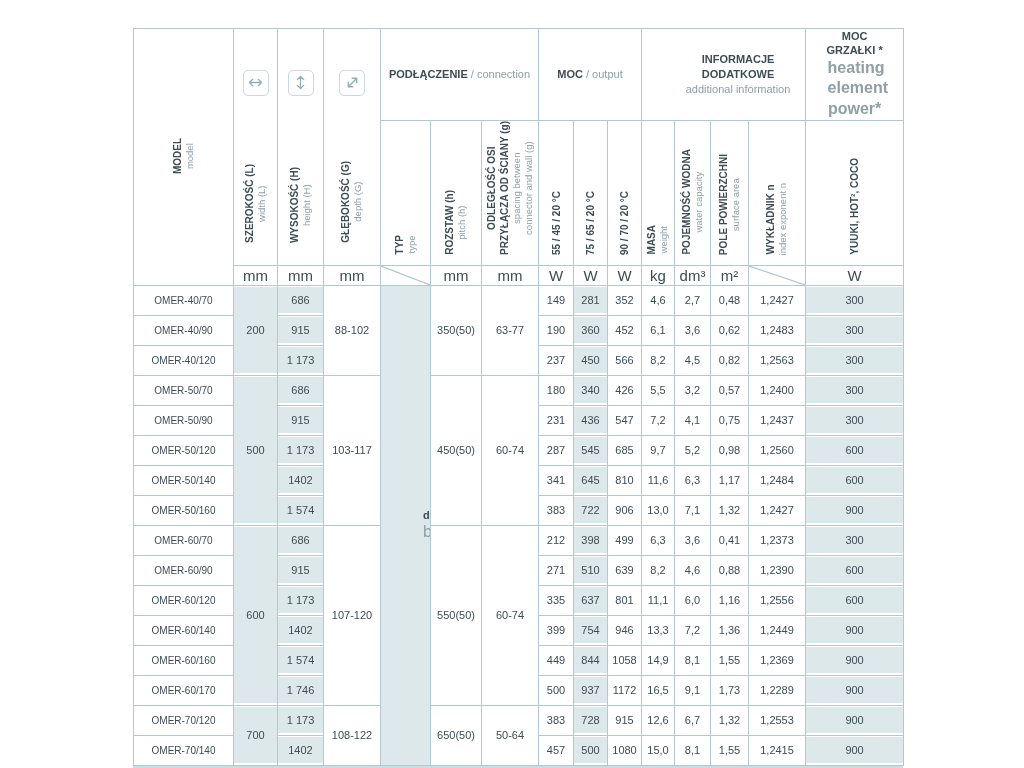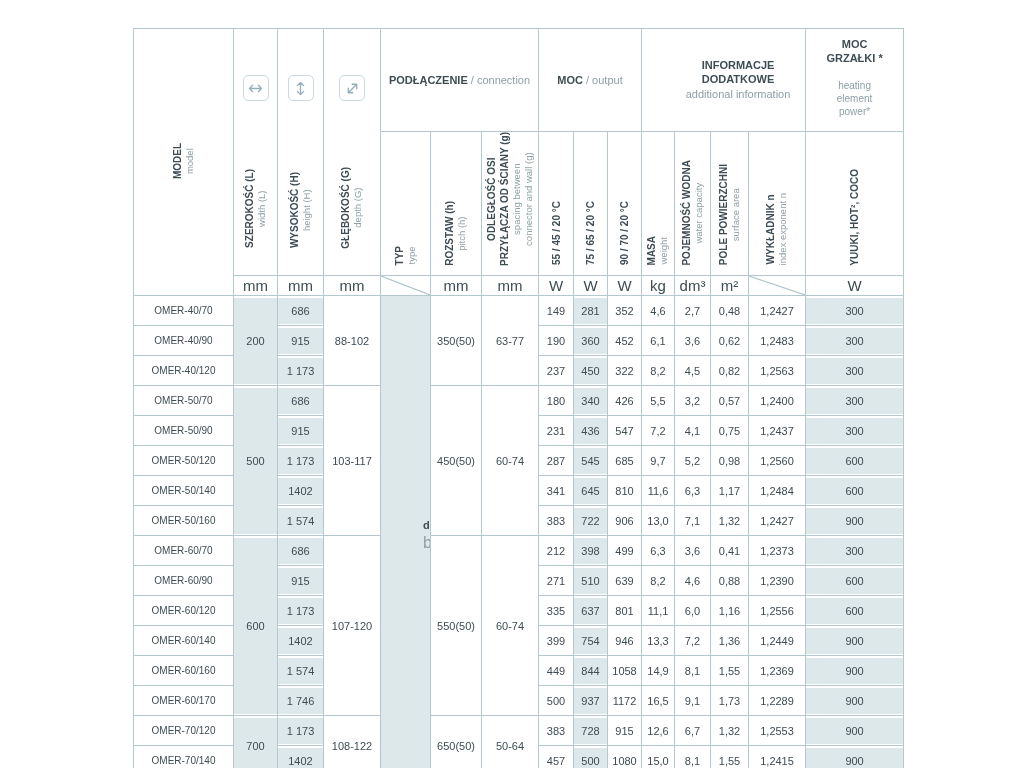--- a/index.html
+++ b/index.html
@@ -25,22 +25,22 @@
   .model{font-size:10px;color:var(--dark);}
   .chip{background:var(--shade);background-clip:content-box;padding:2px 0;}
   .type-cell{background:var(--shade);padding-left:42px;}
   .type-pl{font-size:11px;font-weight:bold;color:var(--dark);line-height:1.3;}
   .type-en{font-size:16px;color:var(--light);line-height:1.3;}
   
   .group-head .pl{font-weight:bold;color:var(--dark);font-size:11px;}
   .group-head .en{color:var(--light);font-size:11px;}
   .stack .pl,.stack .en{display:block;line-height:1.35;margin-left:29px;}
   .heat-head .pl,.heat-head .en{display:block;line-height:1.3;}
-  .heat-head .pl{font-weight:bold;font-size:11px;max-width:62px;margin:8px auto;}
-  .heat-head .en{font-size:10px;color:var(--light);max-width:54px;margin:13px auto;}
+  .heat-head .pl{font-weight:bold;font-size:11px;max-width:62px;margin:0 auto;}
+  .heat-head .en{font-size:16px;color:var(--light);max-width:54px;margin:0 auto;font-weight:bold;}
   .sub{vertical-align:bottom;padding-bottom:8px;}
   .vt{writing-mode:vertical-rl;transform:rotate(180deg);display:inline-block;
     line-height:1.3;white-space:nowrap;}
   .vt .pl{display:block;font-weight:bold;color:var(--dark);font-size:10px;}
   .vt .en{display:block;color:var(--light);font-size:9.5px;}
   .model-head{vertical-align:middle;}
   .dim-inner{display:flex;flex-direction:column;align-items:center;
     justify-content:space-between;height:206px;padding:26px 0 7px;}
   .icon-box{width:26px;height:26px;border:1.5px solid var(--iconbox);
     border-radius:5px;display:flex;align-items:center;justify-content:center;
@@ -227,21 +227,21 @@
           <td class="num">3,6</td>
           <td class="num">0,62</td>
           <td class="num">1,2483</td>
           <td class="num chip">300</td>
         </tr>
         <tr>
           <td class="model">OMER-40/120</td>
           <td class="num chip">1 173</td>
           <td class="num">237</td>
           <td class="num chip">450</td>
-          <td class="num">322</td>
+          <td class="num">566</td>
           <td class="num">8,2</td>
           <td class="num">4,5</td>
           <td class="num">0,82</td>
           <td class="num">1,2563</td>
           <td class="num chip">300</td>
         </tr>
         <tr>
           <td class="model">OMER-50/70</td>
           <td class="num chip" rowspan="5">500</td>
           <td class="num chip">686</td>

